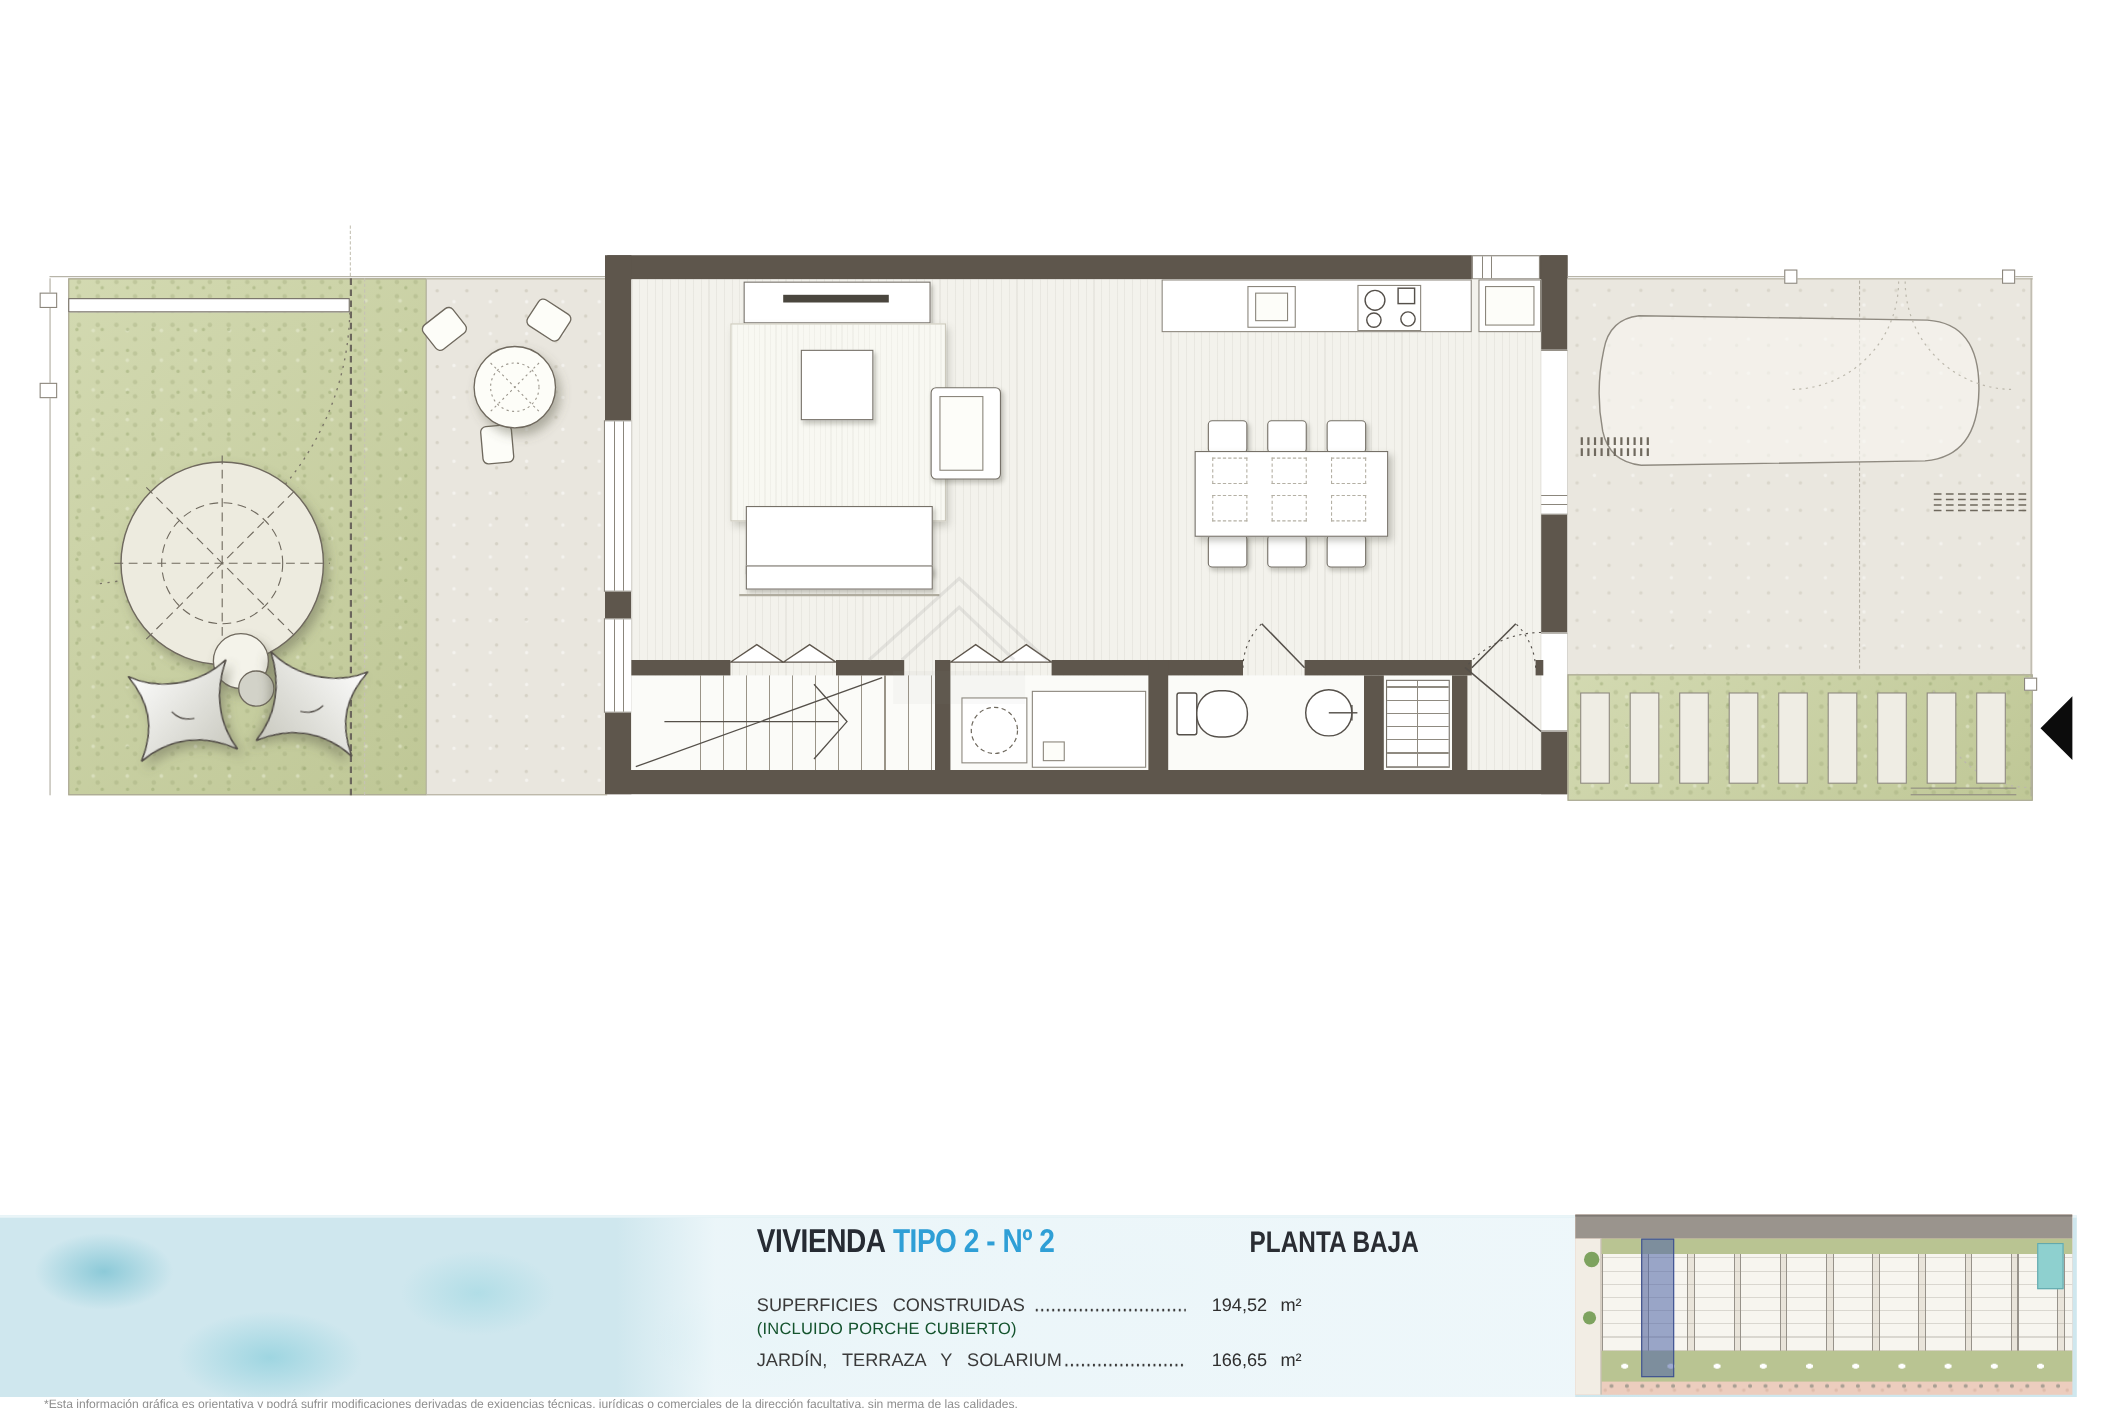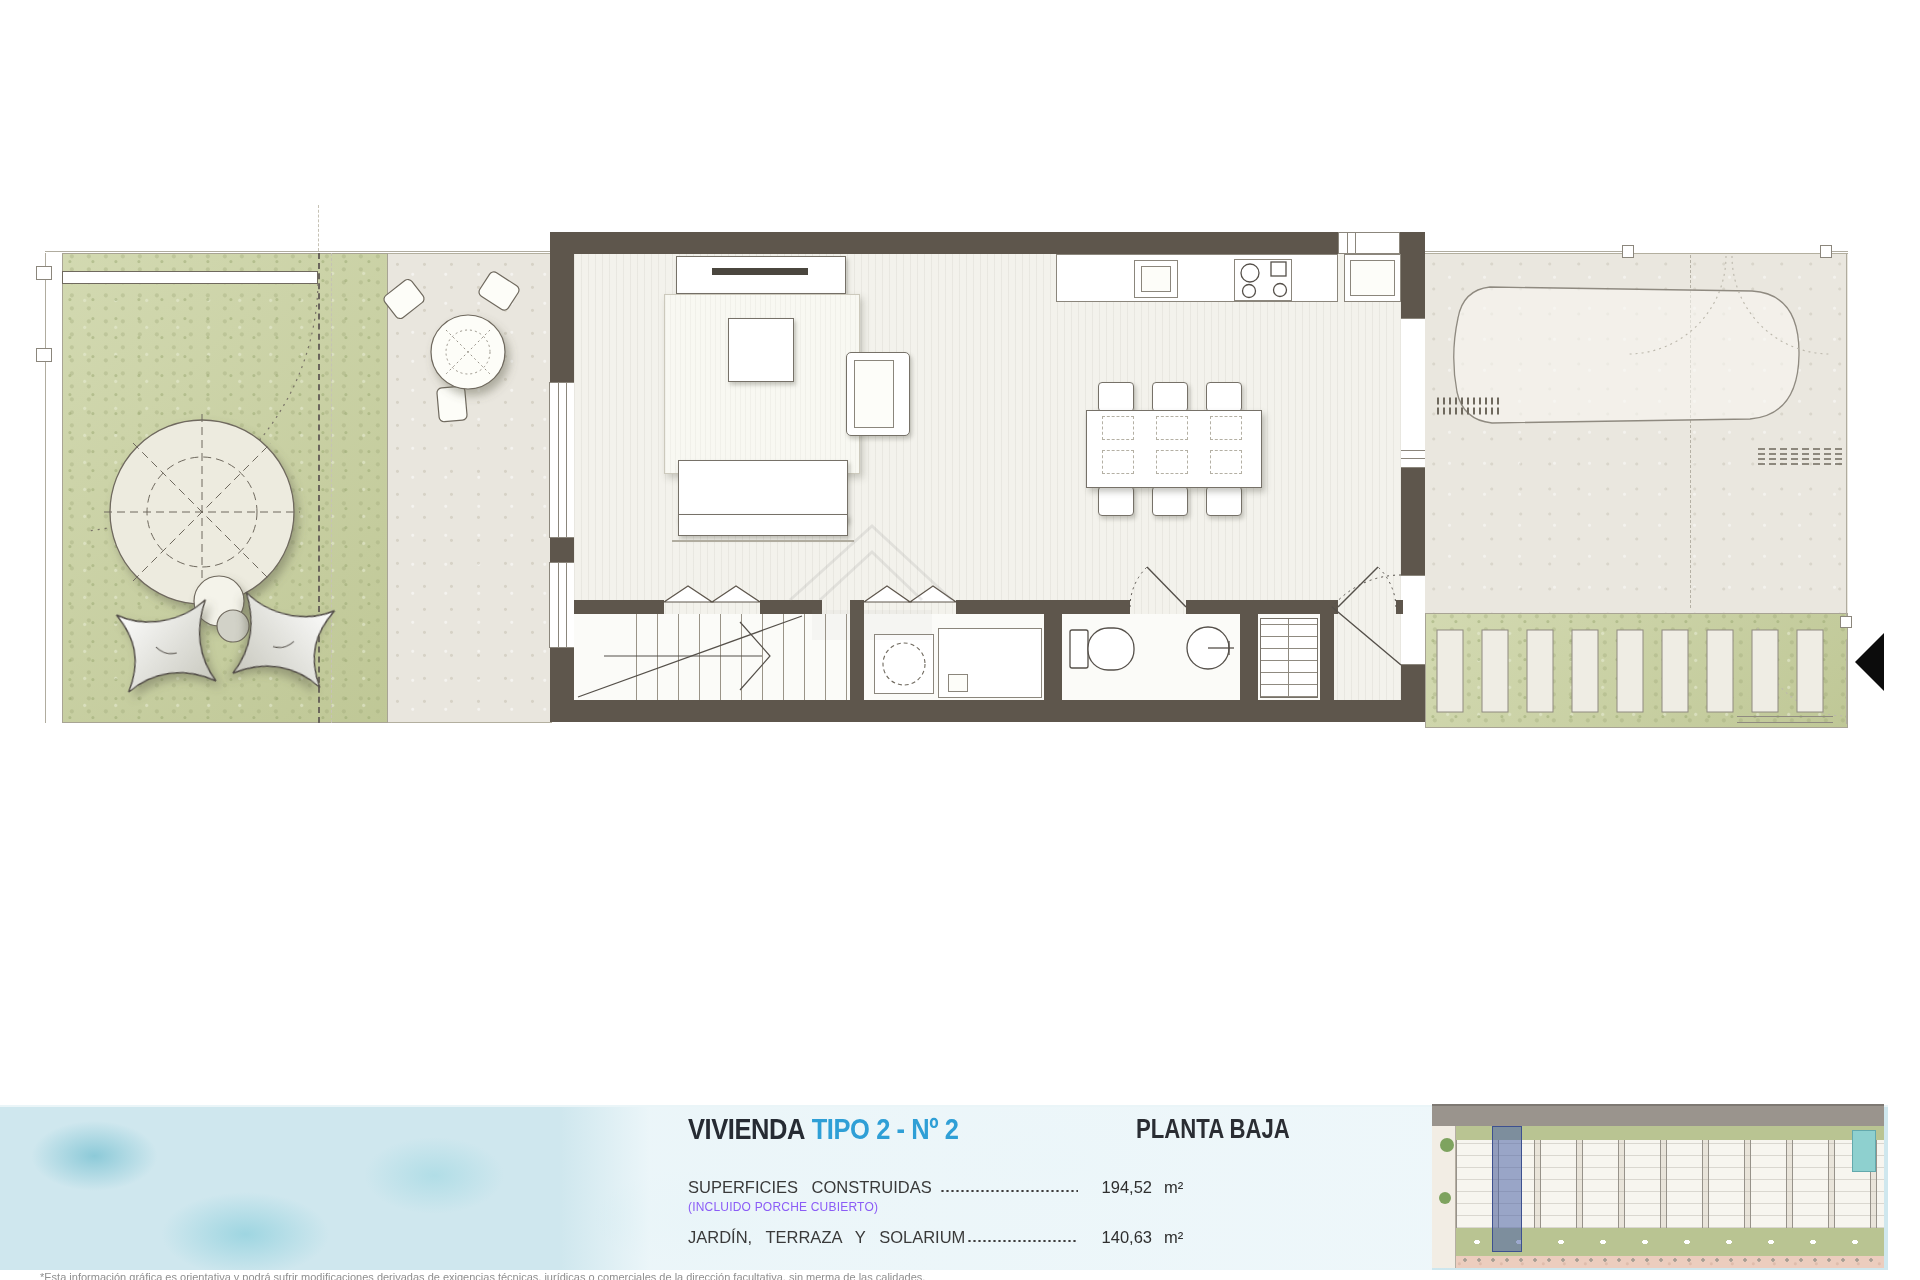--- a/index.html
+++ b/index.html
@@ -54,21 +54,21 @@
       #cfe7ee;border-top:2px solid #eaf5f8}
   .panel-overlay{background:linear-gradient(90deg, rgba(236,246,250,0) 0, rgba(238,247,250,.9) 90px, rgba(240,248,251,.93) 100%)}
   .t-title{font-size:30px;font-weight:bold;color:#262b33;transform:scaleX(.85);transform-origin:left;white-space:nowrap;letter-spacing:-.5px}
   .t-accent{color:#2f9fd6}
   .t-plan{font-size:27px;font-weight:bold;color:#2a2d33;transform:scaleX(.82);transform-origin:left;white-space:nowrap}
   .arearow{display:flex;align-items:flex-end;width:512px;font-size:16.5px;color:#3a3a3a;word-spacing:9px;white-space:nowrap}
   .leader{flex:1;height:4px;margin:0 8px;align-self:flex-end;margin-bottom:4px;
       background-image:radial-gradient(circle,#3c3c3c 1px,transparent 1.3px);background-size:5px 4px;background-repeat:repeat-x;background-position:left bottom}
   .aval{width:66px;text-align:right;font-size:16.5px;color:#2f2f2f}
   .aunit{width:36px;margin-left:12px;font-size:16.5px;color:#2f2f2f}
-  .anote{font-size:12px;color:#8b5cf6;letter-spacing:.2px}
+  .anote{font-size:15px;color:#14532d;letter-spacing:.2px}
   .disclaimer{font-size:11px;line-height:13px;color:#8f8f8f;white-space:nowrap}
   
   .key{background-color:#eccdbe;background-image:
       radial-gradient(circle at 30% 40%, rgba(190,150,130,.3) 1px, transparent 2px);
       background-size:21px 17px;overflow:hidden}
   .key-units{background-image:
       repeating-linear-gradient(0deg, rgba(150,145,135,.3) 0 1px, transparent 1px 12px),
       repeating-linear-gradient(90deg,#97928a 0 1px,#f7f5ef 1px 36px,#97928a 36px 37px,#e9e4da 37px 42px)}
   .stonestrip rect{fill:#efede4;stroke:#8f8a80;stroke-width:1}
 </style>
@@ -316,21 +316,21 @@
   <span>SUPERFICIES CONSTRUIDAS</span>
   <span class="leader"></span>
   <span class="aval">194,52</span>
   <span class="aunit">m²</span>
 </div>
 <div class="abs anote" style="left:688px;top:1200px">(INCLUIDO PORCHE CUBIERTO)</div>
 
 <div class="abs arearow" style="left:688px;top:1228px">
   <span>JARDÍN, TERRAZA Y SOLARIUM</span>
   <span class="leader" style="margin-left:2px"></span>
-  <span class="aval">140,63</span>
+  <span class="aval">166,65</span>
   <span class="aunit">m²</span>
 </div>
 
 <div class="abs key" style="left:1432px;top:1104px;width:452px;height:164px">
   <div class="abs" style="left:0;top:0;width:452px;height:22px;background:#9a948d;border-top:2px solid #7e7973;box-sizing:border-box"></div>
   <div class="abs" style="left:0;top:22px;width:24px;height:142px;background:#f2ede4;border-right:1px solid #b5aea2;box-sizing:border-box"></div>
   <div class="abs" style="left:24px;top:22px;width:428px;height:14px;background:#b9c492"></div>
   <div class="abs key-units" style="left:24px;top:36px;width:428px;height:88px"></div>
   <div class="abs" style="left:24px;top:124px;width:428px;height:28px;background:#b9c492;
        background-image:radial-gradient(ellipse 5px 3.5px at 21px 14px,#ffffff 60%,transparent 65%);background-size:42px 28px"></div>

